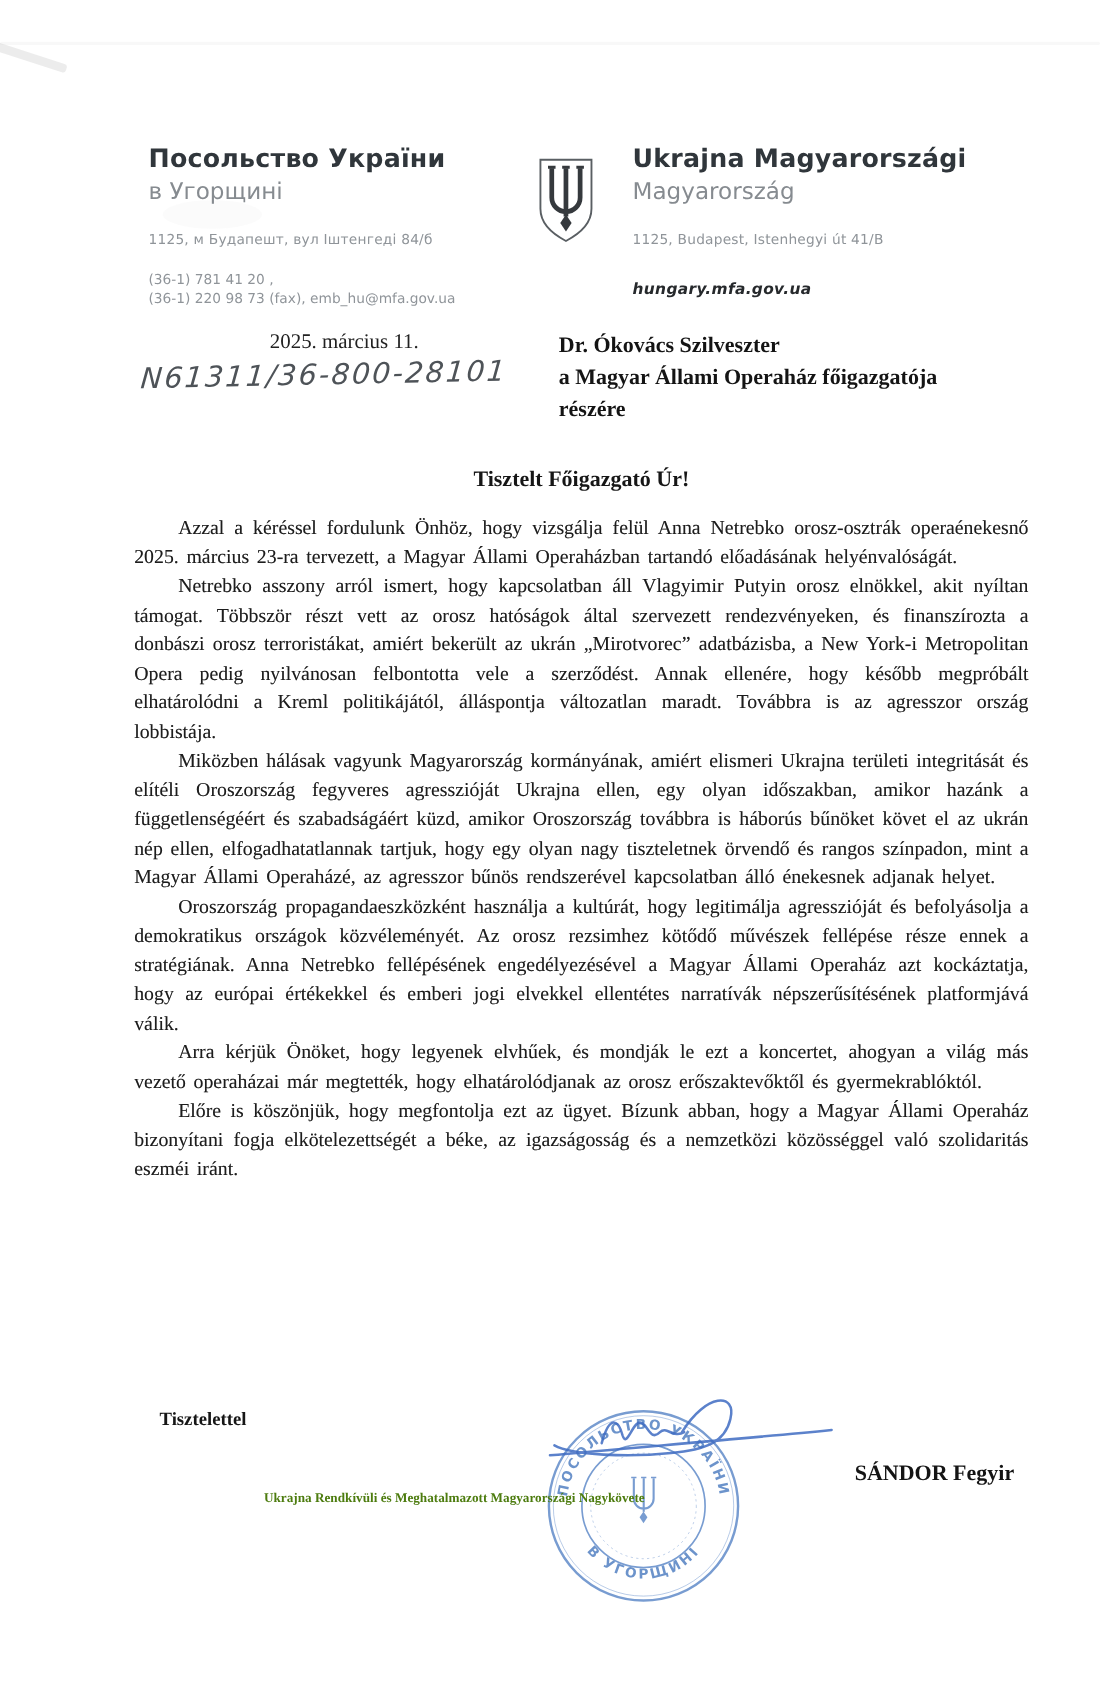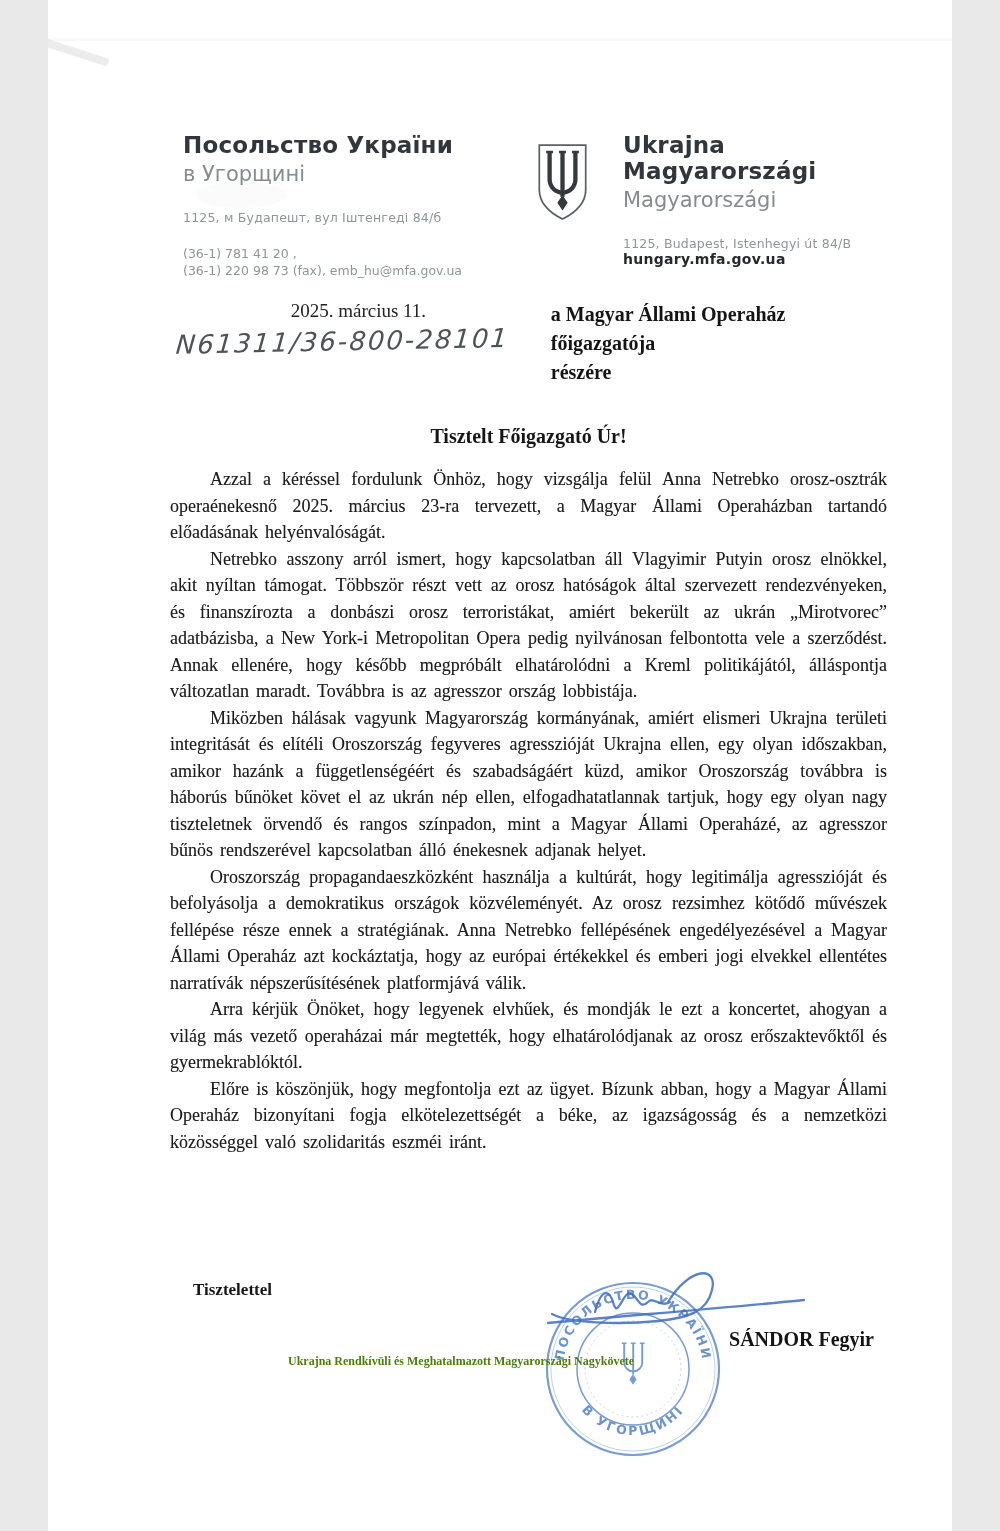--- a/index.html
+++ b/index.html
@@ -1,18 +1,18 @@
 <!DOCTYPE html>
 <html><head>
 <meta charset="utf-8">
 <style>
   html,body{margin:0;padding:0;background:#e9e9e9;}
   .page{
     position:relative;
-    width:904px;height:1531px;
+    width:1000px;height:1531px;
     margin:0 auto;
     background:#ffffff;
     overflow:hidden;
     font-family:"Liberation Serif", serif;
     color:#1e1e1e;
   }
   
   .smudge{position:absolute;background:#c9c9c9;opacity:.35;border-radius:3px;}
   .s1{left:-8px;top:48px;width:70px;height:8px;transform:rotate(18deg);}
   .s2{left:0;top:38px;width:1000px;height:3px;opacity:.12;}
@@ -23,21 +23,21 @@
     position:absolute;left:135px;top:132px;right:62px;
     display:flex;align-items:flex-start;
     font-family:"DejaVu Sans", sans-serif;
   }
   .hl{width:330px;}
   .hr{margin-left:33px;flex:1;}
   .h-title{font-size:23px;font-weight:bold;color:#30363b;letter-spacing:.2px;}
   .h-sub{font-size:21px;color:#868b90;margin-top:4px;}
   .h-addr{font-size:12.5px;color:#8f9499;margin-top:24px;letter-spacing:.2px;}
   .h-phones{font-size:12.5px;color:#8f9499;margin-top:20px;line-height:17px;}
-  .h-web{font-size:14px;font-weight:bold;color:#26292c;letter-spacing:.3px;}
+  .h-web{font-size:14px;font-weight:bold;color:#26292c;margin-top:30px;letter-spacing:.3px;font-style:italic;}
   .logo{width:55px;margin-left:22px;margin-top:2px;flex:0 0 auto;}
 
   
   .meta-row{position:absolute;left:128px;top:300px;right:62px;display:flex;}
   .date{font-size:19px;color:#222;text-align:center;}
   .ref{
     margin-top:4px;
     font-family:"DejaVu Sans", sans-serif;
     font-style:italic;
     font-size:26px;letter-spacing:2px;color:#4e5358;
@@ -100,32 +100,33 @@
         </g>
         <g fill="none" stroke="#35393d" stroke-width="3">
           <path d="M13,12 h8 M28,12 h8 M43,12 h8"></path>
         </g>
         <path d="M32,62 l6,9 -6,9 -6,-9 z" fill="#35393d"></path>
       </svg>
     </div>
 
     <div class="hr">
       <div class="h-title">Ukrajna Magyarországi</div>
-      <div class="h-sub">Magyarországi</div>
-      <div class="h-addr">1125, Budapest, Istenhegyi út 84/B</div>
+      <div class="h-sub">Magyarország</div>
+      <div class="h-addr">1125, Budapest, Istenhegyi út 41/B</div>
       <div class="h-web">hungary.mfa.gov.ua</div>
     </div>
   </header>
 
   <div class="meta-row">
     <div class="meta-left">
       <div class="date">2025. március 11.</div>
       <div class="ref">N61311/36-800-28101</div>
     </div>
     <div class="recipient">
+      <div>Dr. Ókovács Szilveszter</div>
       <div>a Magyar Állami Operaház főigazgatója</div>
       <div>részére</div>
     </div>
   </div>
 
   <div class="salutation">Tisztelt Főigazgató Úr!</div>
 
   <main class="body">
     <p>Azzal a kéréssel fordulunk Önhöz, hogy vizsgálja felül Anna Netrebko orosz-osztrák operaénekesnő 2025. március 23-ra tervezett, a Magyar Állami Operaházban tartandó előadásának helyénvalóságát.</p>
     <p>Netrebko asszony arról ismert, hogy kapcsolatban áll Vlagyimir Putyin orosz elnökkel, akit nyíltan támogat. Többször részt vett az orosz hatóságok által szervezett rendezvényeken, és finanszírozta a donbászi orosz terroristákat, amiért bekerült az ukrán „Mirotvorec” adatbázisba, a New York-i Metropolitan Opera pedig nyilvánosan felbontotta vele a szerződést. Annak ellenére, hogy később megpróbált elhatárolódni a Kreml politikájától, álláspontja változatlan maradt. Továbbra is az agresszor ország lobbistája.</p>

